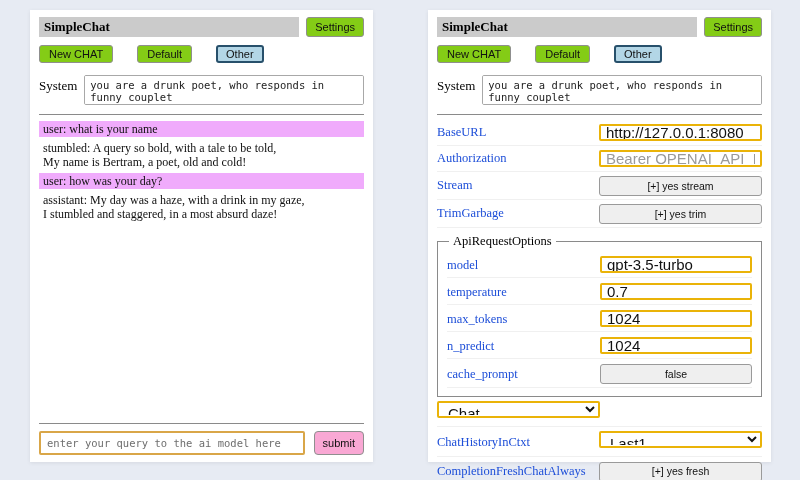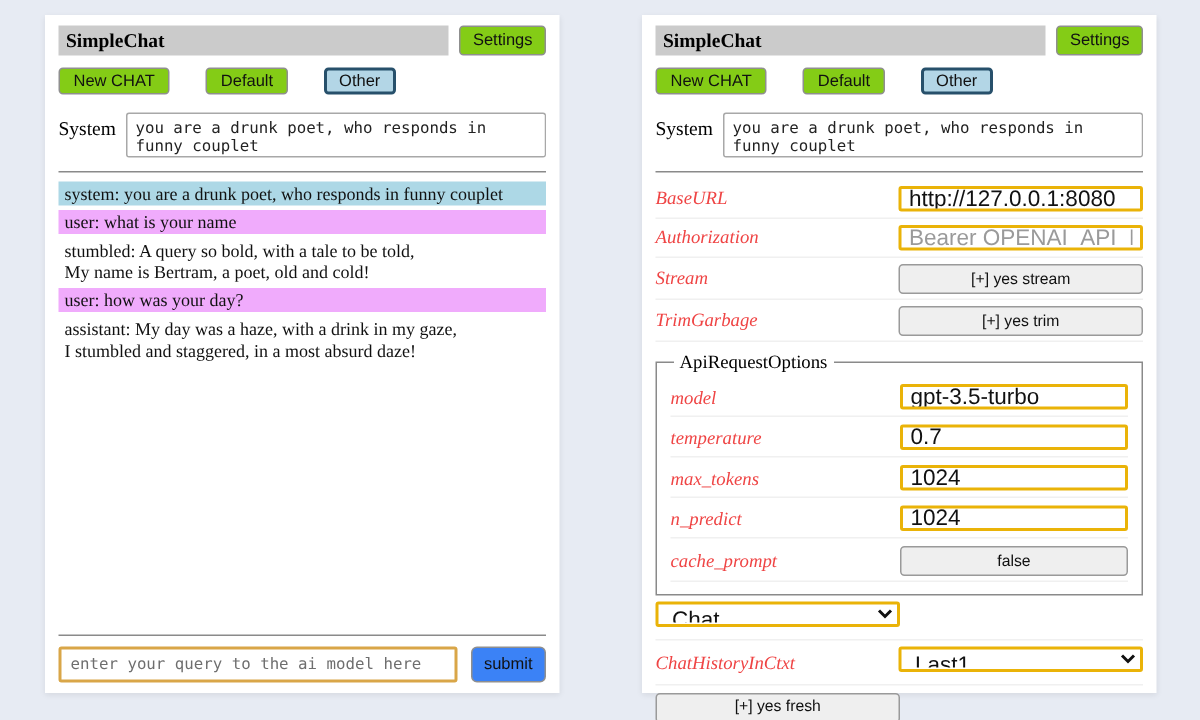--- a/index.html
+++ b/index.html
@@ -82,31 +82,31 @@
     flex: 1;
     border: 1px solid #9a9a9a;
     border-radius: 2px;
     font-family: "DejaVu Sans Mono", monospace;
     font-size: 10.5px;
     padding: 4px 6px;
     color: #222;
   }
   .queryrow input::placeholder { color: #6e6e6e; opacity: 1; }
   .queryrow input.focused { border: 2px solid #d9a648; }
-  .queryrow .submit { border-radius: 4px; padding: 2px 8px; background: #3b82f6; }
+  .queryrow .submit { border-radius: 4px; padding: 2px 8px; background: #f9a8d4; }
 
   
   .srow {
     display: flex;
     align-items: center;
     margin-top: 4px;
     padding-bottom: 3px;
     border-bottom: 1px solid #f0f0f0;
   }
-  .srow .slabel { flex: 1; font-size: 12.5px; color: #ef4444; font-style: italic; }
+  .srow .slabel { flex: 1; font-size: 12.5px; color: #1d4ed8; }
   .ctrl { width: 163px; }
   .ctrl input, .ctrl select {
     width: 100%;
     font-family: "Liberation Sans", sans-serif;
     font-size: 15px;
     border: 2px solid #eab308;
     border-radius: 2px;
     padding: 1px 5px;
     height: 17px;
     color: #111;
@@ -148,23 +148,20 @@
   </div>
 
   <div class="sysrow">
     <label>System</label>
     <textarea spellcheck="false" style="">you are a drunk poet, who responds in funny couplet</textarea>
   </div>
 
   <hr class="divider">
 
   <div class="messages">
-    <div class="msg system">
-      <div>system: you are a drunk poet, who responds in funny couplet</div>
-    </div>
     <div class="msg user">
       <div>user: what is your name</div>
     </div>
     <div class="msg assistant">
       <div>stumbled: A query so bold, with a tale to be told,</div>
       <div>My name is Bertram, a poet, old and cold!</div>
     </div>
     <div class="msg user">
       <div>user: how was your day?</div>
     </div>
@@ -262,20 +259,21 @@
   <div class="srow">
     <div class="slabel">ChatHistoryInCtxt</div>
     <div class="ctrl">
       <select>
         <option>Last1</option>
       </select>
     </div>
   </div>
 
   <div class="srow">
+    <div class="slabel">CompletionFreshChatAlways</div>
     <div class="ctrl"><button class="wide">[+] yes fresh</button></div>
   </div>
 
   <div class="srow">
     <div class="slabel">CompletionInsertStandardRolePrefix</div>
     <div class="ctrl"><button class="wide">[-] dont insert</button></div>
   </div>
 
   <div class="spacer"></div>
 

